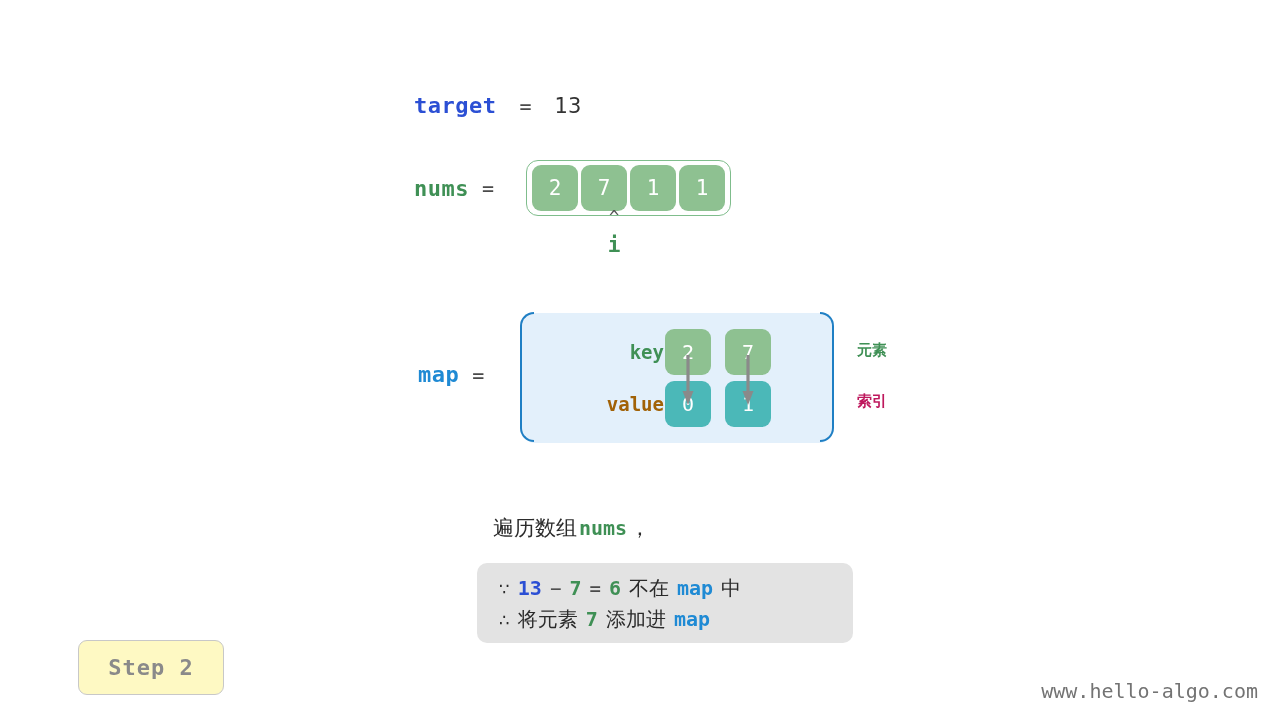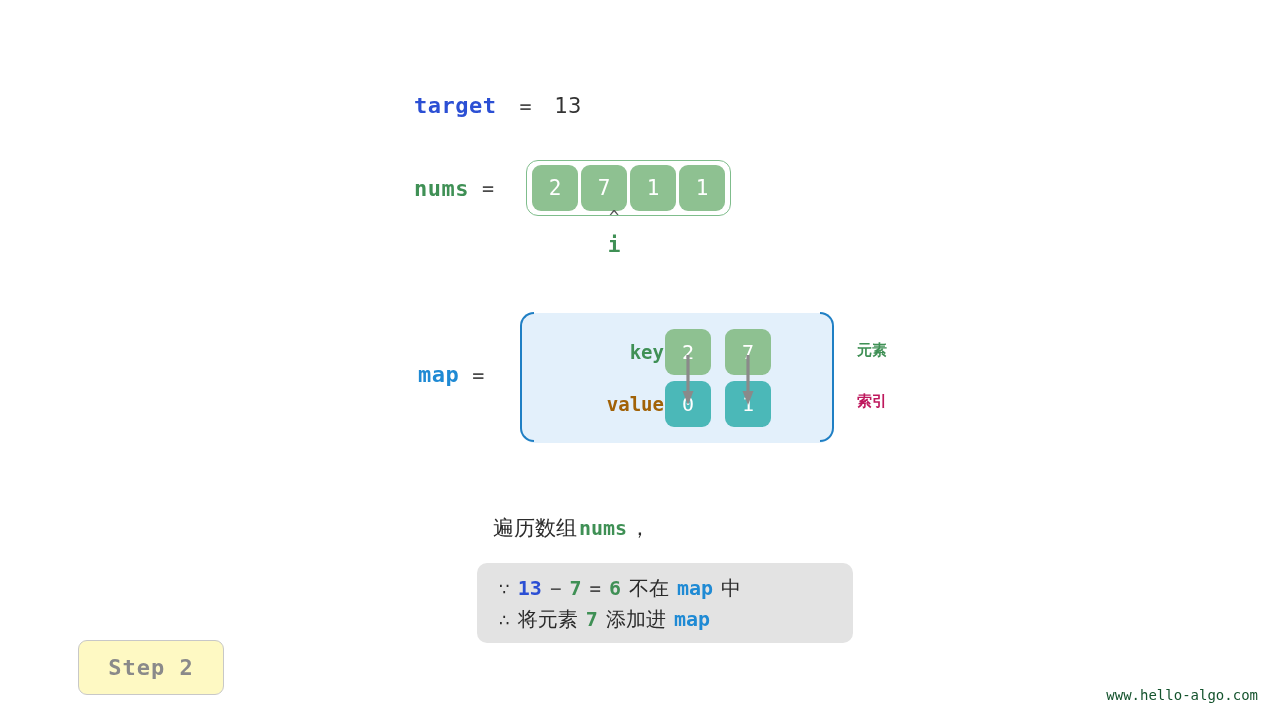--- a/index.html
+++ b/index.html
@@ -268,22 +268,22 @@
     letter-spacing: 1px;
     margin-left: 42px;
   }
 
   
   #watermark {
     position: absolute;
     right: 22px;
     bottom: 17px;
     font-family: "DejaVu Sans Mono", monospace;
-    font-size: 14px;
-    color: #14532d;
+    font-size: 20px;
+    color: #737373;
   }
 </style>
 </head>
 <body>
 
 <div id="target-row">
   <span class="var-target">target</span>
   <span class="eq">=</span>
   <span class="plain-num">13</span>
 </div>

